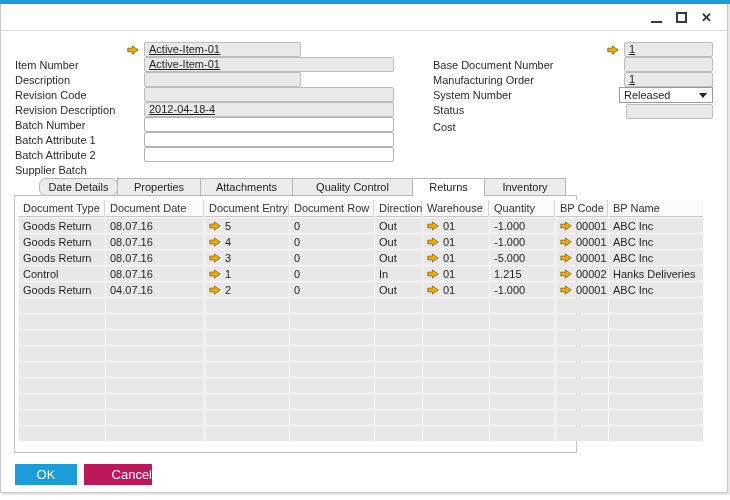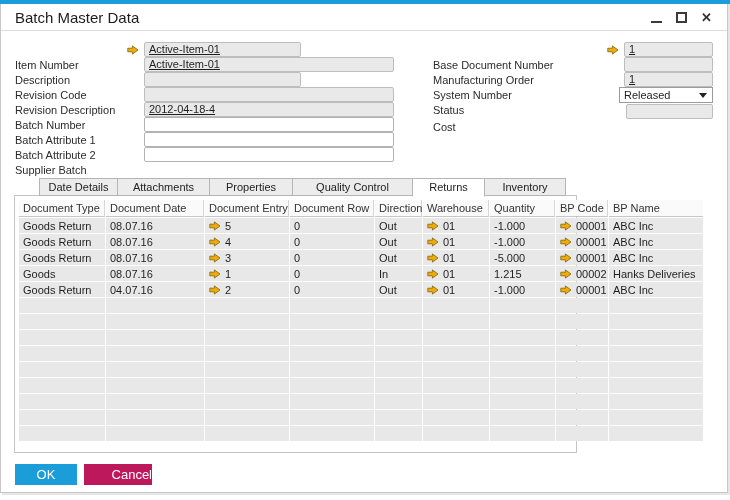--- a/index.html
+++ b/index.html
@@ -24,21 +24,21 @@
   .form-arrow { position:absolute; width:12px; height:10px; }
   .dropdown { position:absolute; height:16px; border:1px solid #9b9b9b; background:#fff; font-size:11px;
               line-height:14px; padding:0 4px; color:#1f1f1f; }
   .dd-caret { position:absolute; right:5px; top:5px; width:0; height:0;
               border-left:4px solid transparent; border-right:4px solid transparent; border-top:5px solid #222; }
 
   
   .tabstrip { position:absolute; left:38px; top:177px; display:flex; z-index:2; }
   .tab { height:18px; border:1px solid #b5b5b5; background:#ececec; font-size:11px; color:#222;
          text-align:center; line-height:16px; margin-left:-1px; white-space:nowrap; overflow:hidden; }
-  .tab:first-child { margin-left:0; }
+  .tab:first-child { margin-left:0;border-radius:7px; }
   .tab.active { background:#ffffff; height:19px; border-bottom:1px solid #ffffff; z-index:3; position:relative; }
 
   .pane { position:absolute; left:13px; top:194px; width:563px; height:258px; border:1px solid #c4c4c4; background:#fff; }
 
   table { border-collapse:separate; border-spacing:1px; table-layout:fixed; width:686px; margin:3px 0 0 3px; }
   th { background:#fafafa; border-right:1px solid #d6d6d6; border-bottom:1px solid #c6c6c6;
        font-weight:normal; font-size:11px; color:#333; text-align:left; padding:2px 2px 2px 4px;
        height:16px; white-space:nowrap; overflow:visible; }
   th:last-child { border-right:none; }
   td { background:#e8e8e8; font-size:11px; color:#1f1f1f; padding:1px 2px 1px 4px; height:15px;
@@ -51,21 +51,20 @@
   .btn.ok { left:14px; width:62px; background:#1b9dd9; }
   .btn.cancel { left:83px; width:68px; background:#be185d;text-align:right; }
 </style>
 </head>
 <body>
 
 <div class="window">
   <div class="top-accent"></div>
 
   <div class="titlebar">
-    <span class="title">Batch Master Data</span>
     <div class="controls">
       <span class="ctrl">
           <span class="minbar"></span>
         </span>
       <span class="ctrl">
           <span class="maxbox"></span>
         </span>
       <span class="ctrl closex">✕</span>
     </div>
   </div>
@@ -113,22 +112,22 @@
   <div class="dropdown" style="left:618px;top:86px;width:94px">
     <span>Released</span>
     <span class="dd-caret"></span>
   </div>
 
   <span class="flabel" style="left:432px;top:103px">Cost</span>
   <div class="fld dis" style="left:625px;top:103px;width:87px"></div>
 
   <div class="tabstrip">
     <div class="tab" style="width:79px">Date Details</div>
+    <div class="tab" style="width:84px">Properties</div>
     <div class="tab" style="width:93px">Attachments</div>
-    <div class="tab" style="width:84px">Properties</div>
     <div class="tab" style="width:121px">Quality Control</div>
     <div class="tab active" style="width:73px">Returns</div>
     <div class="tab" style="width:82px">Inventory</div>
   </div>
 
   <div class="pane">
     <table>
       <colgroup>
         <col style="width:86px">
           <col style="width:98px">
@@ -199,21 +198,21 @@
             <td><svg class="larrow" width="12" height="10" viewBox="0 0 12 10">
                 <path d="M0.8,3.2 H5.4 V0.9 L11,5 5.4,9.1 V6.8 H0.8 Z" fill="#F2AB00" stroke="#8a6d1a" stroke-width="0.9"></path>
               </svg><span>01</span></td>
             <td><span>-5.000</span></td>
             <td><svg class="larrow" width="12" height="10" viewBox="0 0 12 10">
                 <path d="M0.8,3.2 H5.4 V0.9 L11,5 5.4,9.1 V6.8 H0.8 Z" fill="#F2AB00" stroke="#8a6d1a" stroke-width="0.9"></path>
               </svg><span>00001</span></td>
             <td><span>ABC Inc</span></td>
           </tr>
           <tr>
-            <td><span>Goods</span></td>
+            <td><span>Control</span></td>
             <td><span>08.07.16</span></td>
             <td><svg class="larrow" width="12" height="10" viewBox="0 0 12 10">
                 <path d="M0.8,3.2 H5.4 V0.9 L11,5 5.4,9.1 V6.8 H0.8 Z" fill="#F2AB00" stroke="#8a6d1a" stroke-width="0.9"></path>
               </svg><span>1</span></td>
             <td><span>0</span></td>
             <td><span>In</span></td>
             <td><svg class="larrow" width="12" height="10" viewBox="0 0 12 10">
                 <path d="M0.8,3.2 H5.4 V0.9 L11,5 5.4,9.1 V6.8 H0.8 Z" fill="#F2AB00" stroke="#8a6d1a" stroke-width="0.9"></path>
               </svg><span>01</span></td>
             <td><span>1.215</span></td>

